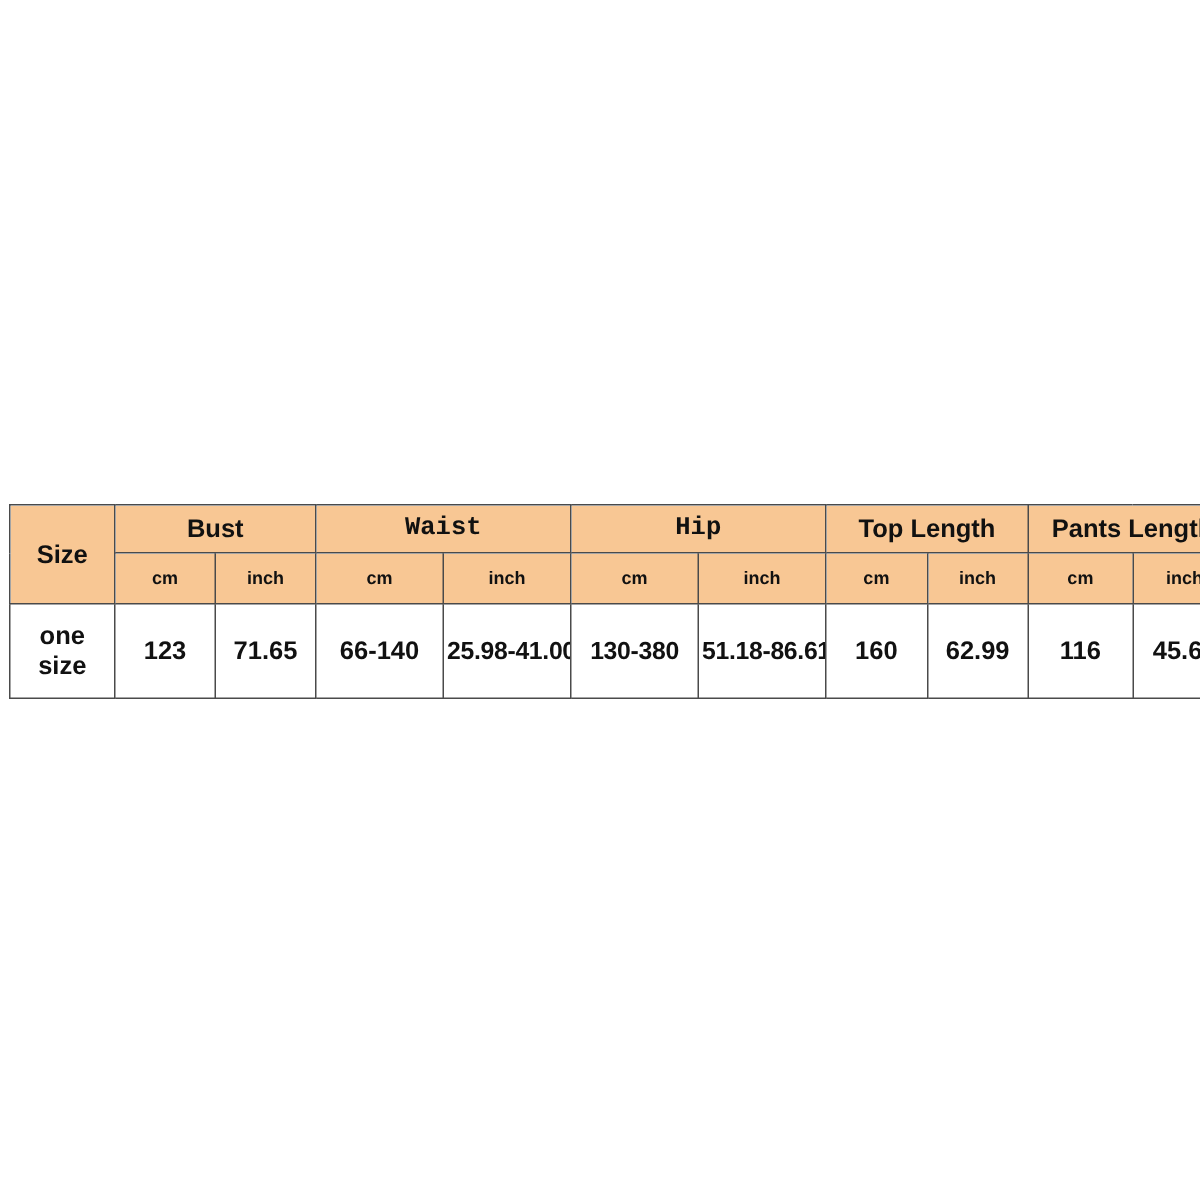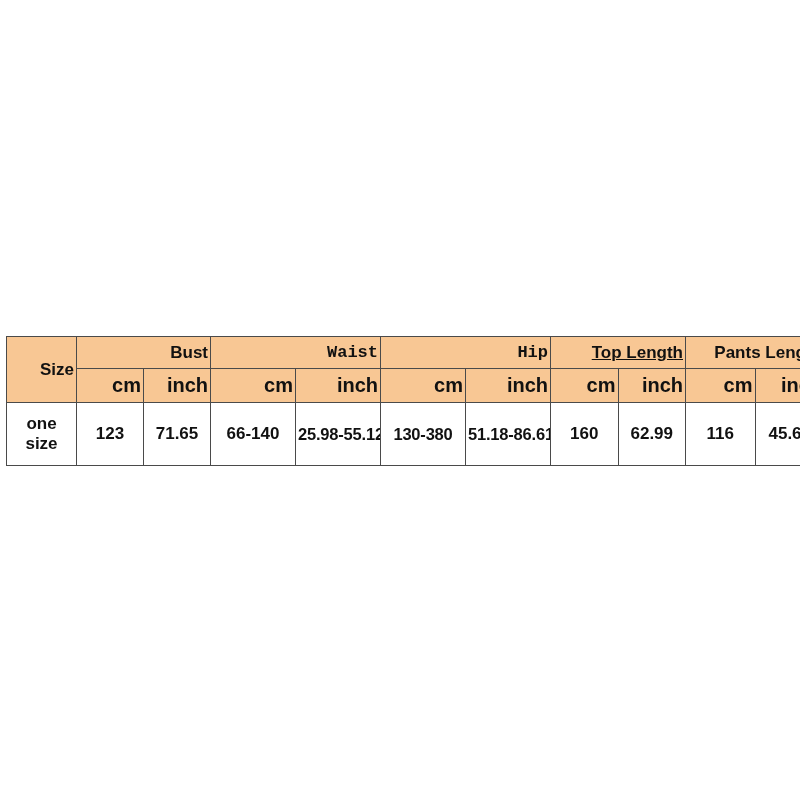--- a/index.html
+++ b/index.html
@@ -46,31 +46,30 @@
     font-weight: bold;
     padding: 0 2px;
     line-height: 1.15;
     white-space: nowrap;
     overflow: hidden;
   }
 
   
   table.size-chart thead th {
     background: #f8c794;
-    text-align: right;
   }
 
   .row-group-head th {
     height: 31px;
     font-size: 17px;
   }
 
   .row-unit-head th {
     height: 33px;
-    font-size: 20px;
+    font-size: 12px;
   }
 
   th.size-head {
     font-size: 17px;
   }
 
   
   table.size-chart tbody td {
     background: #ffffff;
     height: 62px;
@@ -102,21 +101,21 @@
 
     <table class="size-chart">
 
       <thead>
 
         <tr class="row-group-head">
           <th class="size-head" rowspan="2" style="width:65px;">Size</th>
           <th colspan="2" style="width:129px;">Bust</th>
           <th colspan="2" style="width:165px;font-family:Liberation Mono, monospace;">Waist</th>
           <th colspan="2" style="width:165px;font-family:Liberation Mono, monospace;">Hip</th>
-          <th colspan="2" style="width:130px;text-decoration:underline;">Top Length</th>
+          <th colspan="2" style="width:130px;">Top Length</th>
           <th colspan="2" style="width:134px;">Pants Length</th>
         </tr>
 
         <tr class="row-unit-head">
           <th style="width:65px;">cm</th>
           <th style="width:64px;">inch</th>
           <th style="width:65px;">cm</th>
           <th style="width:100px;">inch</th>
           <th style="width:67px;">cm</th>
           <th style="width:98px;">inch</th>
@@ -131,21 +130,21 @@
       <tbody>
 
         <tr>
           <td class="size-cell">
             <span>one</span><br>
             <span>size</span>
           </td>
           <td class="value-cell">123</td>
           <td class="value-cell">71.65</td>
           <td class="value-cell">66-140</td>
-          <td class="value-cell tight">25.98-55.12</td>
+          <td class="value-cell tight">25.98-41.00</td>
           <td class="value-cell tight">130-380</td>
           <td class="value-cell tight">51.18-86.61</td>
           <td class="value-cell">160</td>
           <td class="value-cell">62.99</td>
           <td class="value-cell">116</td>
           <td class="value-cell">45.67</td>
         </tr>
 
       </tbody>
 

